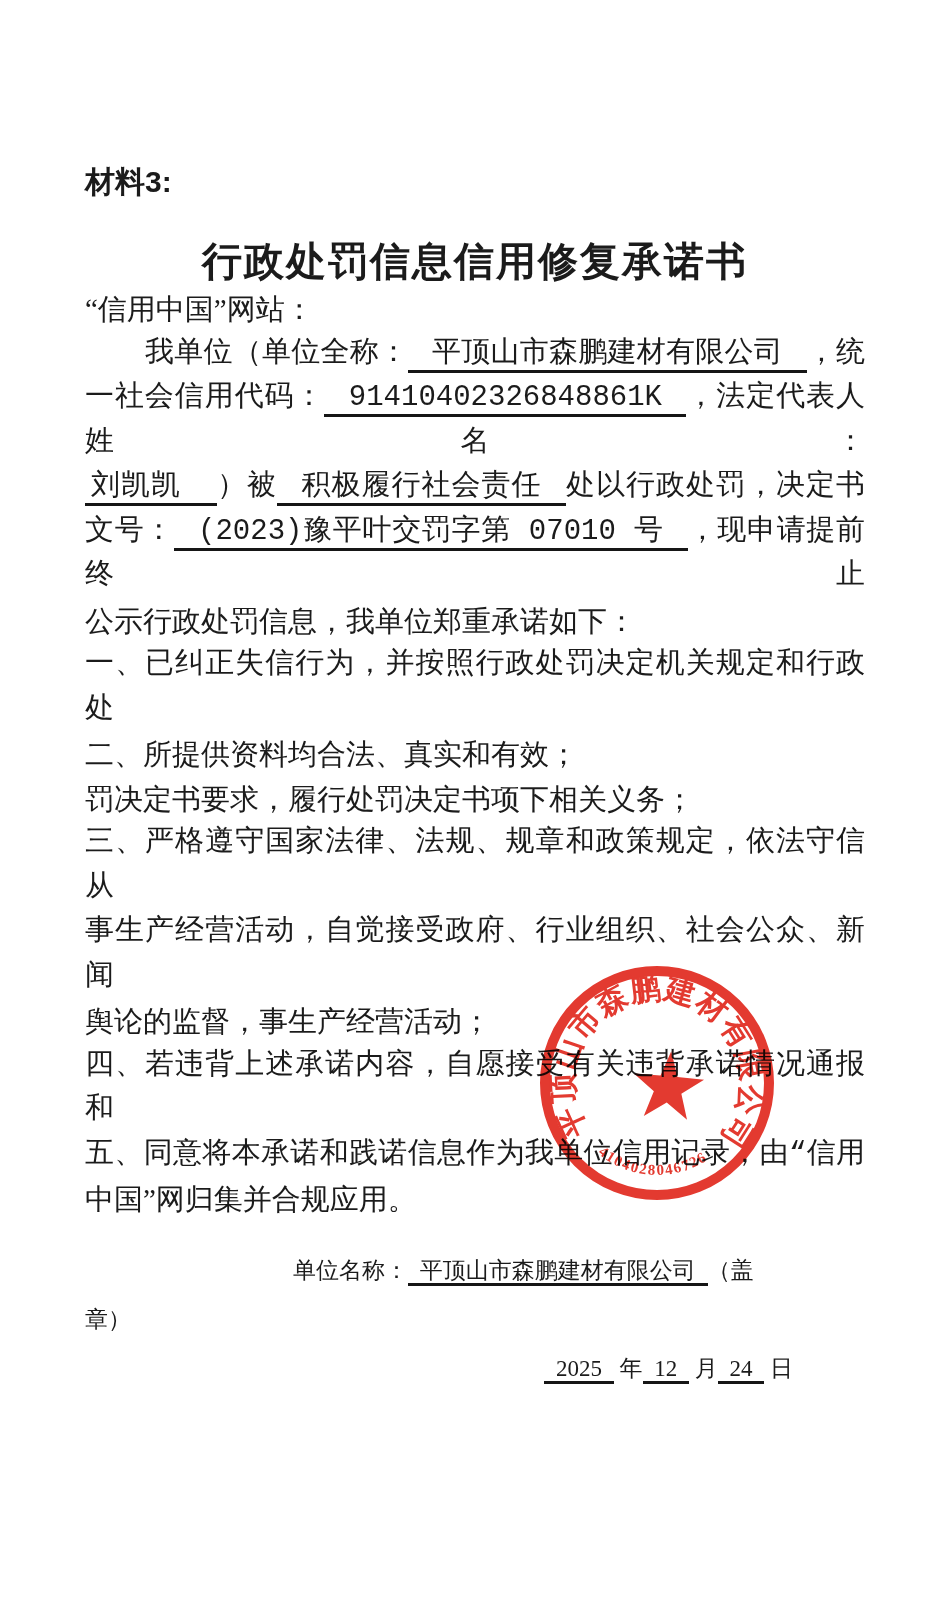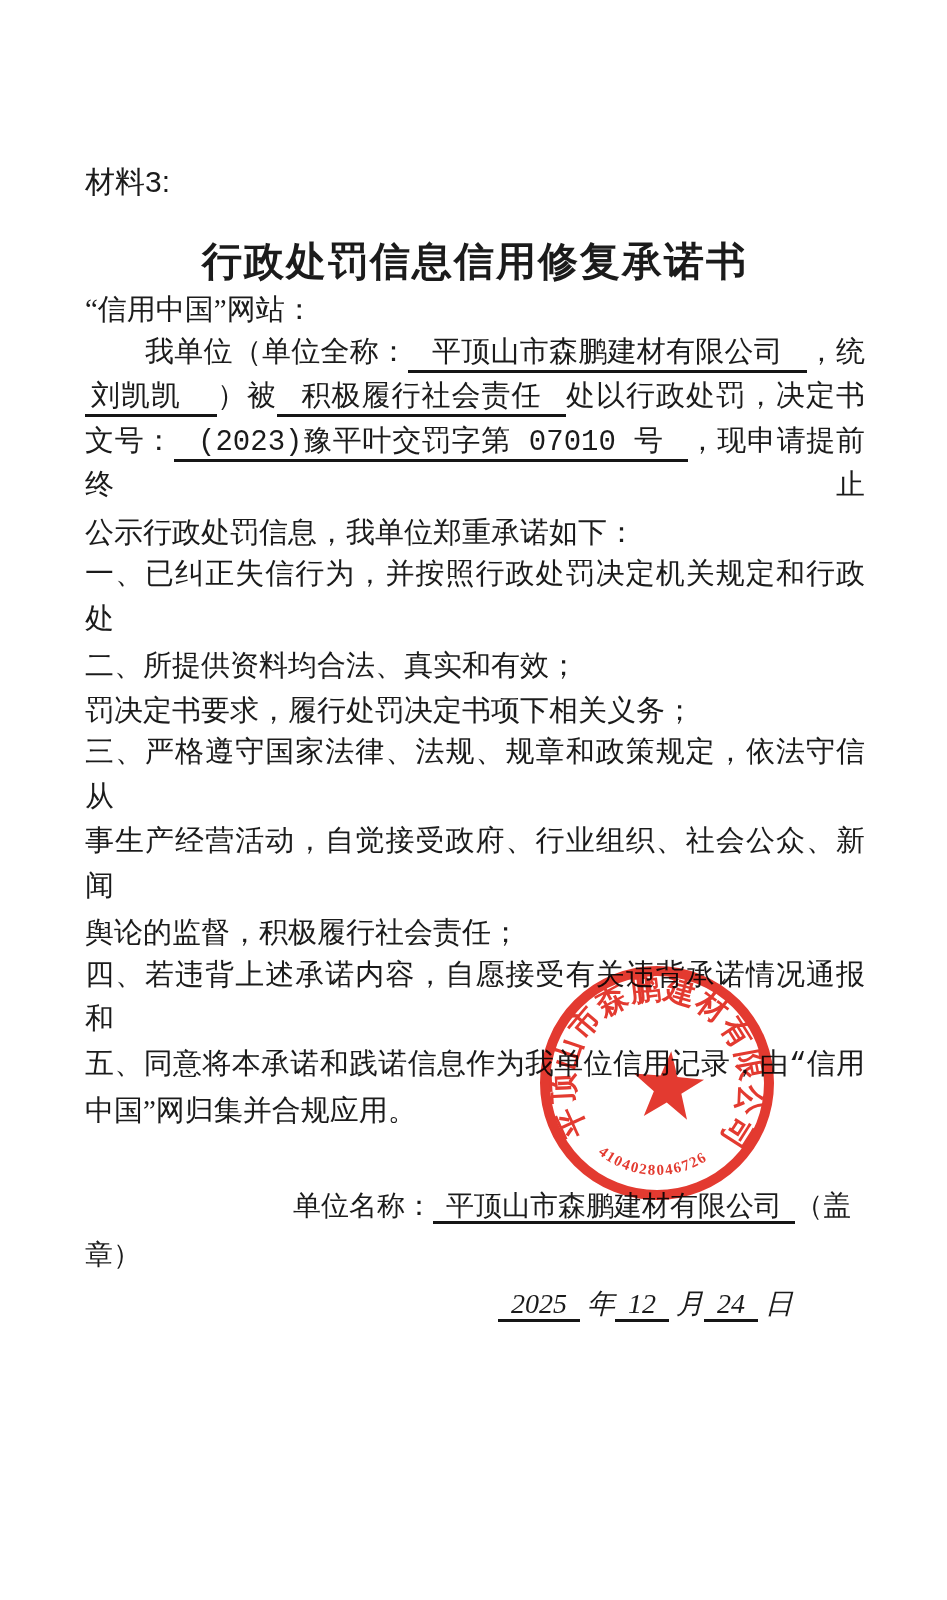--- a/index.html
+++ b/index.html
@@ -7,39 +7,39 @@
     position:relative;
     width:947px;height:1600px;
     background:#ffffff;
     overflow:hidden;
     font-family:"Liberation Serif", serif;
     color:#1b1b1b;
   }
   .doc{position:absolute;left:85px;top:163px;width:780px;}
   .material-label{
     font-family:"Liberation Sans", sans-serif;
-    font-weight:400;font-size:30px;line-height:38px;
+    font-weight:700;font-size:30px;line-height:38px;
   }
   .doc-title{
     font-size:40px;font-weight:600;line-height:50px;
     text-align:center;letter-spacing:2px;margin-top:36px;
   }
   .body-wrap{font-size:29px;}
   .line{min-height:44.5px;line-height:44.5px;white-space:nowrap;}
   .line.j{white-space:normal;text-align:justify;text-align-last:justify;font-family:Liberation Mono, monospace;}
   .line.ind{padding-left:60px;}
   .u{
     border-bottom:3px solid #161616;
     padding:0 6px;
     white-space:pre;
   }
-  .sig-block{margin-top:48px;font-size:28px;line-height:49px;}
+  .sig-block{margin-top:24px;font-size:23px;line-height:49px;}
   .sig-line{padding-left:208px;white-space:nowrap;}
   .sig-wrap{padding-left:0;}
-  .date-line{text-align:right;padding-right:72px;white-space:nowrap;font-style:italic;}
+  .date-line{text-align:right;padding-right:72px;white-space:nowrap;}
   .seal{
     position:absolute;left:532px;top:958px;width:250px;height:250px;
     mix-blend-mode:multiply;opacity:.9;pointer-events:none;
   }
   .seal text{
     font-family:"Liberation Serif", serif;
     font-weight:700;
     fill:#e02419;
   }
   .seal-company{font-size:30px;letter-spacing:1.5px;}
@@ -48,29 +48,30 @@
 </head>
 <body>
 
 <div class="page">
   <div class="doc">
     <div class="material-label">材料3:</div>
     <div class="doc-title">行政处罚信息信用修复承诺书</div>
     <div class="body-wrap">
         <div class="line"><span class="">“信用中国”网站：</span></div>
         <div class="line j ind"><span class="">我单位（单位全称：</span><span class="u"> 平顶山市森鹏建材有限公司 </span><span class="">，统</span></div>
+        <div class="line j"><span class="">一社会信用代码：</span><span class="u"> 91410402326848861K </span><span class="">，法定代表人姓名：</span></div>
         <div class="line j"><span class="u">刘凯凯　</span><span class="">）被</span><span class="u"> 积极履行社会责任 </span><span class="">处以行政处罚，决定书</span></div>
         <div class="line j"><span class="">文号：</span><span class="u"> (2023)豫平叶交罚字第 07010 号 </span><span class="">，现申请提前终止</span></div>
         <div class="line"><span class="">公示行政处罚信息，我单位郑重承诺如下：</span></div>
         <div class="line j"><span class="">一、已纠正失信行为，并按照行政处罚决定机关规定和行政处</span></div>
         <div class="line"><span class="">二、所提供资料均合法、真实和有效；</span></div>
         <div class="line"><span class="">罚决定书要求，履行处罚决定书项下相关义务；</span></div>
         <div class="line j"><span class="">三、严格遵守国家法律、法规、规章和政策规定，依法守信从</span></div>
         <div class="line j"><span class="">事生产经营活动，自觉接受政府、行业组织、社会公众、新闻</span></div>
-        <div class="line"><span class="">舆论的监督，积极履行社会责任；</span></div>
+        <div class="line"><span class="">舆论的监督，事生产经营活动；</span></div>
         <div class="line j"><span class="">四、若违背上述承诺内容，自愿接受有关违背承诺情况通报和</span></div>
         <div class="line j"><span class="">五、同意将本承诺和践诺信息作为我单位信用记录，由“信用</span></div>
         <div class="line"><span class="">中国”网归集并合规应用。</span></div>
       </div>
 
     <div class="sig-block">
       <div class="sig-line">
         <span>单位名称：</span><span class="u"> 平顶山市森鹏建材有限公司 </span><span>（盖</span>
       </div>
       <div class="sig-line sig-wrap">

